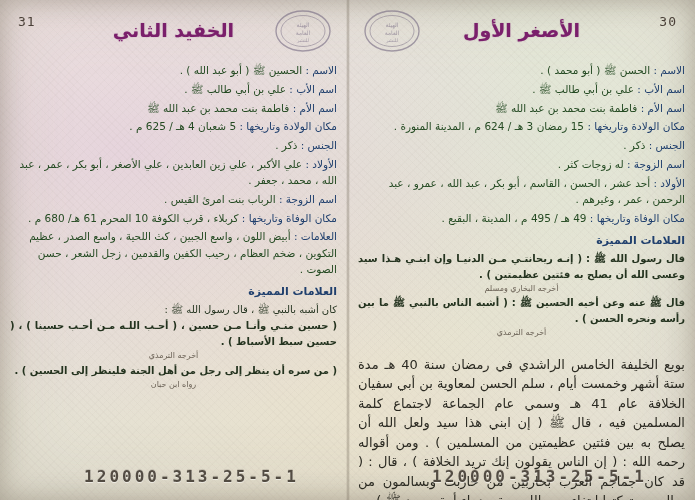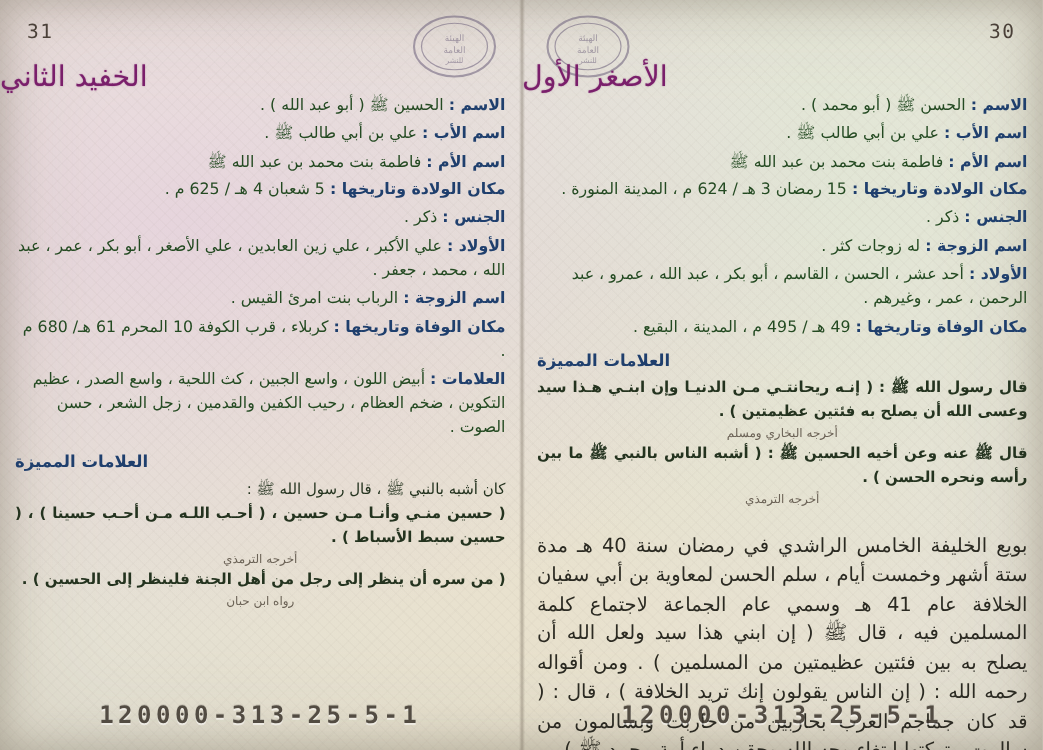--- a/index.html
+++ b/index.html
@@ -49,58 +49,59 @@
 
   .seal{
     position:absolute;top:8px;width:60px;height:46px;
     opacity:.55;
   }
   .seal.r{left:14px;}
   .seal.l{right:14px;}
   .seal svg{width:100%;height:100%;}
 
   .title{
-    position:absolute;top:40px;width:100%;text-align:left;
-    font-size:19px;font-weight:normal;color:#7a1f6b;
+    position:absolute;top:19px;width:100%;text-align:center;
+    font-size:19px;font-weight:bold;color:#7a1f6b;
     font-family:"DejaVu Sans", sans-serif;
     text-shadow:0 0 1px rgba(122,31,107,.5);
     direction:rtl;
   }
 
   .body{
     position:absolute;top:62px;left:10px;right:10px;
     direction:rtl;text-align:right;
     font-size:10.5px;line-height:1.55;color:#2e2a24;
   }
   .row{margin:0 0 2.5px 0;}
-  .lbl{color:#1f3f6d;font-weight:bold;text-align:center;}
+  .lbl{color:#1f3f6d;font-weight:normal;text-align:center;}
   .val{color:#244a22;}
 
   .sechead{
-    margin:6px 0 2px 0;text-align:left;font-weight:bold;
+    margin:6px 0 2px 0;text-align:right;font-weight:bold;
     color:#1f3f6d;font-size:11px;
   }
   .quote{
     font-size:10px;line-height:1.6;color:#24331f;text-align:justify;
     text-align-last:right;
   }
   .quote.bold{font-weight:bold;}
   .attrib{font-size:8px;color:#6b6256;}
   .attrib.l{text-align:center;}
   .para{
     font-size:13px;line-height:1.5;color:#2b2a22;text-align:justify;
     text-align-last:right;margin-top:15px;
   }
 
   .perf{
     position:absolute;bottom:14px;left:0;width:100%;text-align:center;
     font-family:"DejaVu Sans Mono", monospace;
     font-size:16px;font-weight:bold;letter-spacing:3px;color:#3b342c;
     opacity:.85;
     text-shadow:0 1px 0 rgba(255,255,255,.6), 0 -1px 0 rgba(0,0,0,.15);
+    padding-left:18px;
   }
 </style>
 </head>
 <body>
 
 <div id="page">
   <div class="edge"></div>
   <div class="gutter"></div>
 
   <div class="leaf right">

